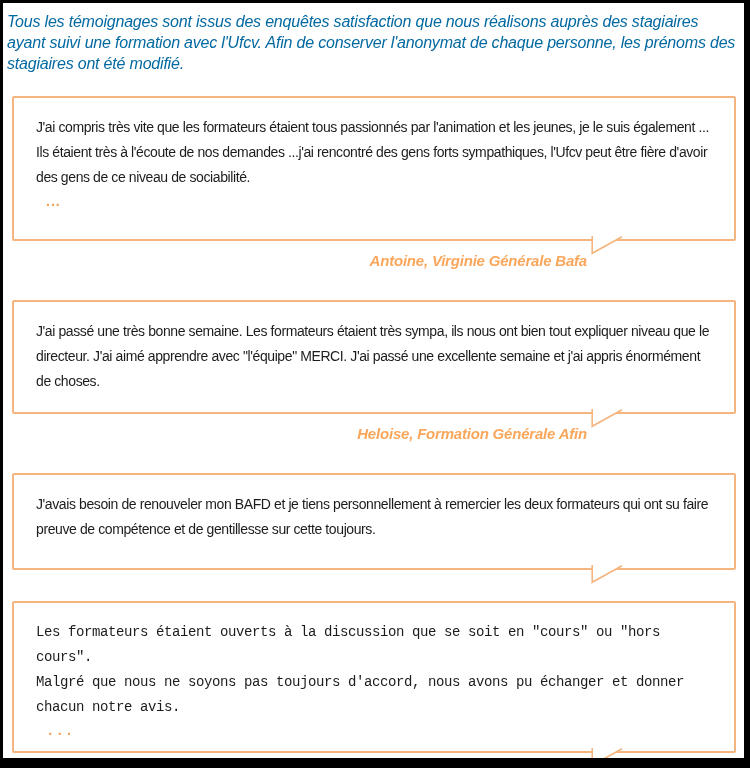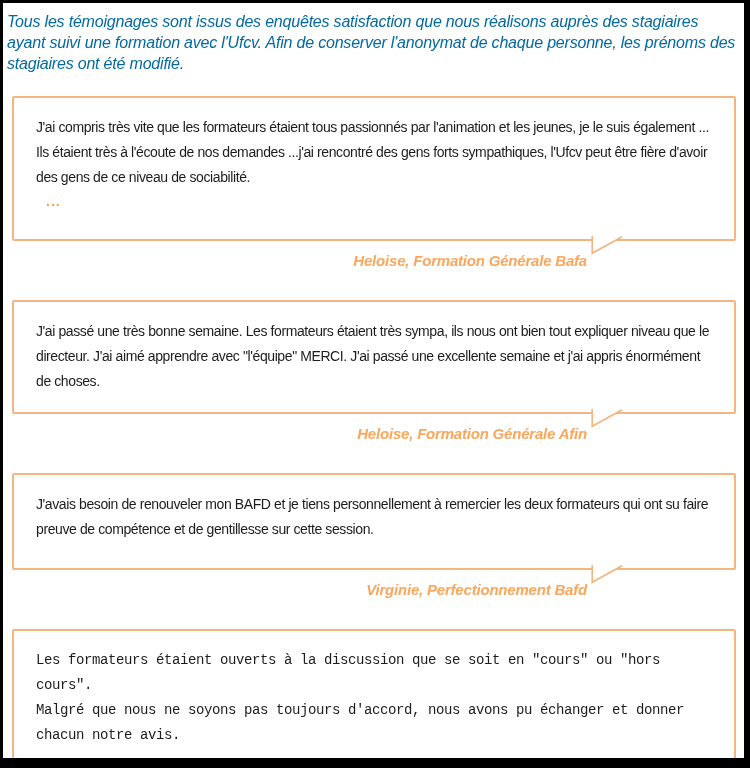--- a/index.html
+++ b/index.html
@@ -68,41 +68,40 @@
 <p class="intro">Tous les témoignages sont issus des enquêtes satisfaction que nous réalisons auprès des stagiaires ayant suivi une formation avec l'Ufcv. Afin de conserver l'anonymat de chaque personne, les prénoms des stagiaires ont été modifié.</p>
 
 <section class="testimonial t0">
   <div class="bubble">
     <p class="quote">J'ai compris très vite que les formateurs étaient tous passionnés par l'animation et les jeunes,  je le suis également ... Ils étaient très à l'écoute de nos demandes ...j'ai rencontré des gens forts sympathiques, l'Ufcv peut être fière d'avoir des gens de ce niveau de sociabilité.</p>
     <span class="more">...</span>
     <svg class="tail" viewBox="0 0 32 19" aria-hidden="true">
       <path d="M1.2,0 L1.2,17.3 L31,0.8" fill="#ffffff" stroke="#F4B57E" stroke-width="1.6"></path>
     </svg>
   </div>
-  <div class="attribution">Heloise, Formation Générale Bafa</div>
+  <div class="attribution">Antoine, Virginie Générale Bafa</div>
 </section>
 
 <section class="testimonial t1">
   <div class="bubble">
     <p class="quote">J'ai passé une très bonne semaine. Les formateurs étaient très sympa, ils nous ont bien tout expliquer niveau que le directeur. J'ai aimé apprendre avec "l'équipe" MERCI. J'ai passé une excellente semaine et j'ai appris énormément de choses.</p>
     <svg class="tail" viewBox="0 0 32 19" aria-hidden="true">
       <path d="M1.2,0 L1.2,17.3 L31,0.8" fill="#ffffff" stroke="#F4B57E" stroke-width="1.6"></path>
     </svg>
   </div>
   <div class="attribution">Heloise, Formation Générale Afin</div>
 </section>
 
 <section class="testimonial t2">
   <div class="bubble">
-    <p class="quote">J'avais besoin de renouveler mon BAFD et je tiens personnellement à remercier les deux formateurs qui ont su faire preuve de compétence et de gentillesse sur cette session.</p>
+    <p class="quote">J'avais besoin de renouveler mon BAFD et je tiens personnellement à remercier les deux formateurs qui ont su faire preuve de compétence et de gentillesse sur cette toujours.</p>
     <svg class="tail" viewBox="0 0 32 19" aria-hidden="true">
       <path d="M1.2,0 L1.2,17.3 L31,0.8" fill="#ffffff" stroke="#F4B57E" stroke-width="1.6"></path>
     </svg>
   </div>
-  <div class="attribution">Virginie, Perfectionnement Bafd</div>
 </section>
 
 <section class="testimonial t3">
   <div class="bubble">
     <p class="quote">Les formateurs étaient ouverts à la discussion que se soit en "cours" ou "hors cours".
 Malgré que nous ne soyons pas toujours d'accord, nous avons pu échanger et donner chacun notre avis.</p>
     <span class="more">...</span>
     <svg class="tail" viewBox="0 0 32 19" aria-hidden="true">
       <path d="M1.2,0 L1.2,17.3 L31,0.8" fill="#ffffff" stroke="#F4B57E" stroke-width="1.6"></path>
     </svg>

